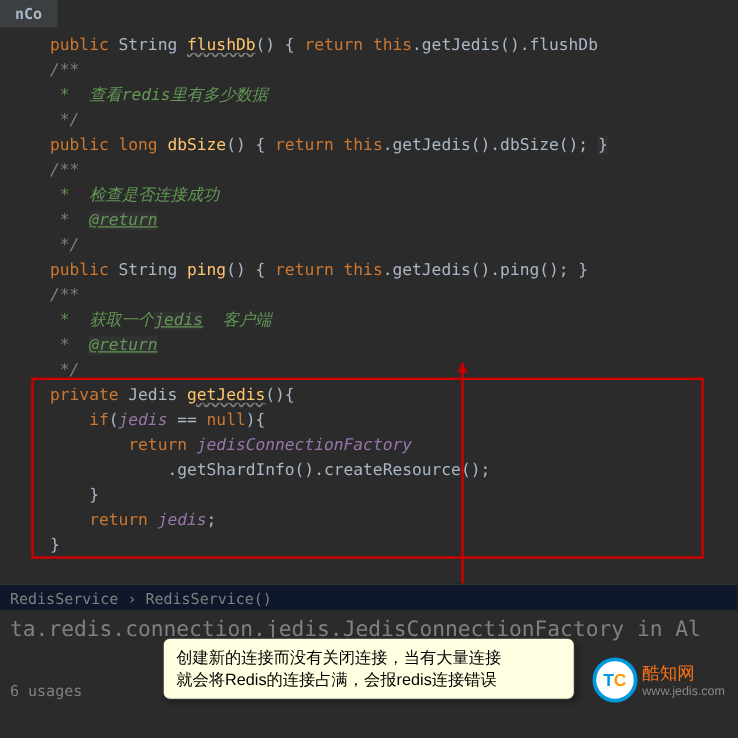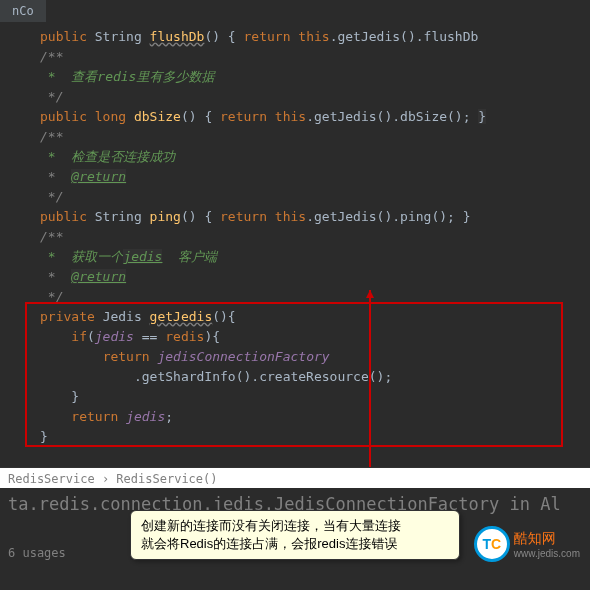--- a/index.html
+++ b/index.html
@@ -13,20 +13,21 @@
     overflow: hidden;
     position: relative;
   }
   .editor { padding: 5px 0; }
   .tab {
     display: inline-block;
     padding: 4px 12px;
     background: #3C3F41;
     color: #A9B7C6;
     font-size: 12px;
+    font-weight: bold;
   }
   .line {
     padding: 1px 10px 1px 40px;
     white-space: pre;
     line-height: 18px;
     position: relative;
   }
   .kw { color: #CC7832; }
   .mth { color: #FFC66D; }
   .cmt { color: #808080; font-style: italic; }
@@ -45,21 +46,21 @@
     pointer-events: none;
   }
   .breadcrumb {
     position: absolute;
     bottom: 100px;
     left: 0;
     width: 100%;
     padding: 4px 8px;
     color: #808080;
     font-size: 12px;
-    background: #ffffff;
+    background: #0f172a;
     border-top: 1px solid #323232;
   }
   .info-bar {
     position: absolute;
     bottom: 70px;
     left: 0;
     width: 100%;
     padding: 6px 8px;
     color: #808080;
     font-size: 17px;
@@ -136,21 +137,21 @@
   <div class="line cmt">/**</div>
   <div class="line doc"> *  检查是否连接成功</div>
   <div class="line"><span class="cmt"> *  </span><span class="tag bg-y">@return</span></div>
   <div class="line cmt"> */</div>
   <div class="line"><span class="kw">public </span><span>String </span><span class="mth">ping</span><span>() { </span><span class="kw">return </span><span class="kw">this</span><span>.getJedis().ping(); }</span></div>
   <div class="line cmt">/**</div>
   <div class="line"><span class="doc"> *  获取一个</span><span class="tag bg-y">jedis</span><span class="doc">  客户端</span></div>
   <div class="line"><span class="cmt"> *  </span><span class="tag bg-y">@return</span></div>
   <div class="line cmt"> */</div>
   <div class="line"><span class="kw">private </span><span>Jedis </span><span class="mth wavy">getJedis</span><span>(){</span></div>
-  <div class="line">    <span class="kw">if</span><span>(</span><span class="fld">jedis</span><span> == </span><span class="kw">redis</span><span>){</span></div>
+  <div class="line">    <span class="kw">if</span><span>(</span><span class="fld">jedis</span><span> == </span><span class="kw">null</span><span>){</span></div>
   <div class="line">        <span class="kw">return </span><span class="fld">jedisConnectionFactory</span></div>
   <div class="line">            <span>.getShardInfo().createResource();</span></div>
   <div class="line">    <span>}</span></div>
   <div class="line">    <span class="kw">return </span><span class="fld">jedis</span><span>;</span></div>
   <div class="line"><span>}</span></div>
 </div>
 
 <div class="hlbox"></div>
 
 <div class="arrow">

